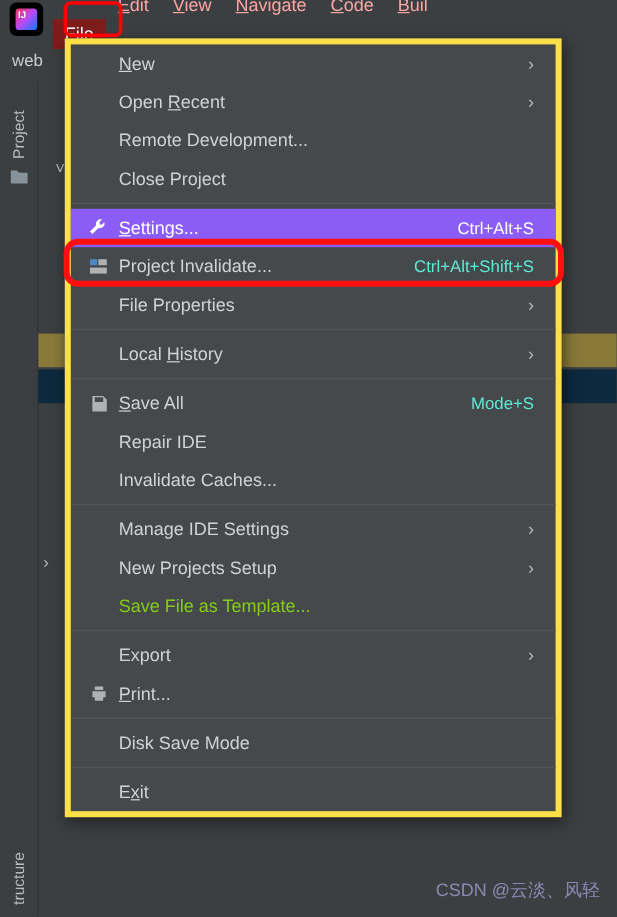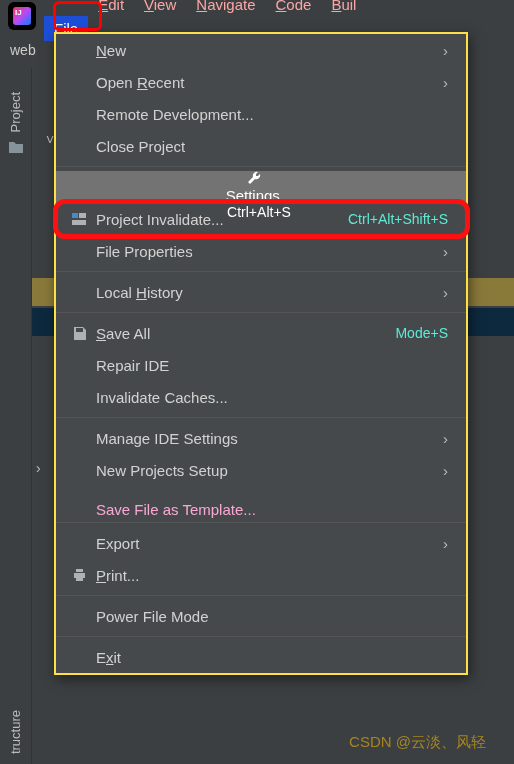--- a/index.html
+++ b/index.html
@@ -3,57 +3,57 @@
   <meta charset="utf-8">
   <style>
     * { margin: 0; padding: 0; box-sizing: border-box; font-family: "Segoe UI", Arial, sans-serif; }
     body { width: 514px; height: 764px; background: #3c3f41; color: #bbbbbb; overflow: hidden; position: relative; }
     
     .menubar { height: 32px; background: #3c3f41; display: flex; align-items: center; padding-left: 8px; }
     .app-icon { width: 28px; height: 28px; background: #000; border-radius: 6px; display: flex; align-items: center; justify-content: center; margin-right: 8px; }
     .app-icon-inner { width: 18px; height: 18px; background: linear-gradient(135deg, #fe315d, #b74af7, #087cfa); border-radius: 3px; position: relative; }
     .app-icon-inner::before { content: "IJ"; color: #fff; font-size: 8px; font-weight: bold; position: absolute; top: 1px; left: 2px; }
     .menu-item { padding: 4px 10px; font-size: 15px; color: #fca5a5; cursor: pointer; }
-    .menu-item.active { background: #1d4ed8; color: #fff; margin-top: 24px; }
+    .menu-item.active { background: #7f1d1d; color: #fff; margin-top: 24px; }
     .menu-item .ul { text-decoration: underline; }
     .file-highlight { position: absolute; left: 53px; top: 1px; width: 49px; height: 30px; border: 3px solid #ff0000; border-radius: 6px; pointer-events: none; z-index: 20; }
     
     .toolbar-row { height: 36px; background: #3c3f41; display: flex; align-items: center; padding-left: 10px; font-size: 14px; color: #ccc; }
     
     .left-rail { position: absolute; left: 0; top: 68px; width: 32px; height: 696px; background: #3c3f41; display: flex; flex-direction: column; align-items: center; border-right: 1px solid #323232; }
     .rail-label { writing-mode: vertical-lr; transform: rotate(180deg); font-size: 13px; color: #bbbbbb; margin-top: 24px; }
     .rail-label.bottom { position: absolute; bottom: 10px; }
     .rail-icon { width: 16px; height: 14px; margin-top: 8px; }
     
     .collapse-btn { position: absolute; right: 14px; top: 102px; color: #afb1b3; font-size: 20px; font-weight: bold; }
     
     .project-area { position: absolute; left: 32px; top: 68px; right: 0; height: 240px; background: #3c3f41; }
     .tree-row { display: flex; align-items: center; height: 28px; padding-left: 14px; font-size: 14px; }
     .tree-row .chev { width: 14px; color: #bbbbbb; }
     .tree-row .folder-ico { width: 16px; height: 14px; background: #87939a; margin-right: 6px; border-radius: 1px; }
     
     .yellow-strip { position: absolute; left: 32px; right: 0; top: 278px; height: 28px; background: #8a7a3a; }
     .blue-strip { position: absolute; left: 32px; right: 0; top: 308px; height: 28px; background: #0d293e; }
     
-    .dropdown { position: absolute; left: 54px; top: 32px; width: 414px; background: #46494b; border: 2px solid #fde047; box-shadow: 2px 4px 12px rgba(0,0,0,0.5); z-index: 10; }
+    .dropdown { position: absolute; left: 54px; top: 32px; width: 414px; background: #46494b; border: 5px solid #fde047; box-shadow: 2px 4px 12px rgba(0,0,0,0.5); z-index: 10; }
     .dd-row { height: 32px; display: flex; align-items: center; padding: 0 18px 0 14px; font-size: 15px; color: #d2d2d2; position: relative; cursor: pointer; }
-    .dd-row.selected { background: #737373; color: #fff; flex-direction: column; }
-    .dd-row.disabled { color: #f9a8d4; align-items: flex-end; }
+    .dd-row.selected { background: #8b5cf6; color: #fff; }
+    .dd-row.disabled { color: #84cc16; }
     .dd-icon { width: 18px; display: flex; justify-content: center; margin-right: 8px; color: #afb1b3; }
     .dd-row.selected .dd-icon { color: #fff; }
     .dd-label { flex: 1; }
     .dd-label .ul { text-decoration: underline; }
     .dd-shortcut { color: #5eead4; font-size: 14px; }
     .dd-row.selected .dd-shortcut { color: #fff; }
     .dd-arrow { color: #bbbbbb; font-size: 15px; margin-left: 10px; }
     .dd-sep { height: 1px; background: #555; margin: 4px 0; }
     
     .settings-highlight { position: absolute; left: 53px; top: 199px; width: 417px; height: 40px; border: 5px solid #ff1010; border-radius: 12px; pointer-events: none; z-index: 20; }
     
-    .watermark { position: absolute; right: 28px; bottom: 12px; color: #eab308; font-size: 15px; opacity: 0.6; }
+    .watermark { position: absolute; right: 14px; bottom: 12px; color: #c4b5fd; font-size: 15px; opacity: 0.6; }
     
     svg { display: block; }
   </style>
 </head>
 <body>
 
 <div class="menubar">
   <div class="app-icon">
       <div class="app-icon-inner"></div>
     </div>
@@ -194,21 +194,21 @@
       <span class="dd-icon">
         <svg width="15" height="14" viewBox="0 0 15 14">
           <path fill="#afb1b3" d="M4 1h7v3H4zM2 5h11v5h-2v3H4v-3H2zM5 9h5v4H5z"></path>
         </svg>
       </span>
       <span class="dd-label"><span class="ul">P</span>rint...</span>
     </div>
     <div class="dd-sep"></div>
     <div class="dd-row">
       <span class="dd-icon"></span>
-      <span class="dd-label">Power File Mode</span>
+      <span class="dd-label">Disk Save Mode</span>
     </div>
     <div class="dd-sep"></div>
     <div class="dd-row">
       <span class="dd-icon"></span>
       <span class="dd-label">E<span class="ul">x</span>it</span>
     </div>
   </div>
 <div class="settings-highlight"></div>
 
 <div class="watermark">CSDN @云淡、风轻</div>

